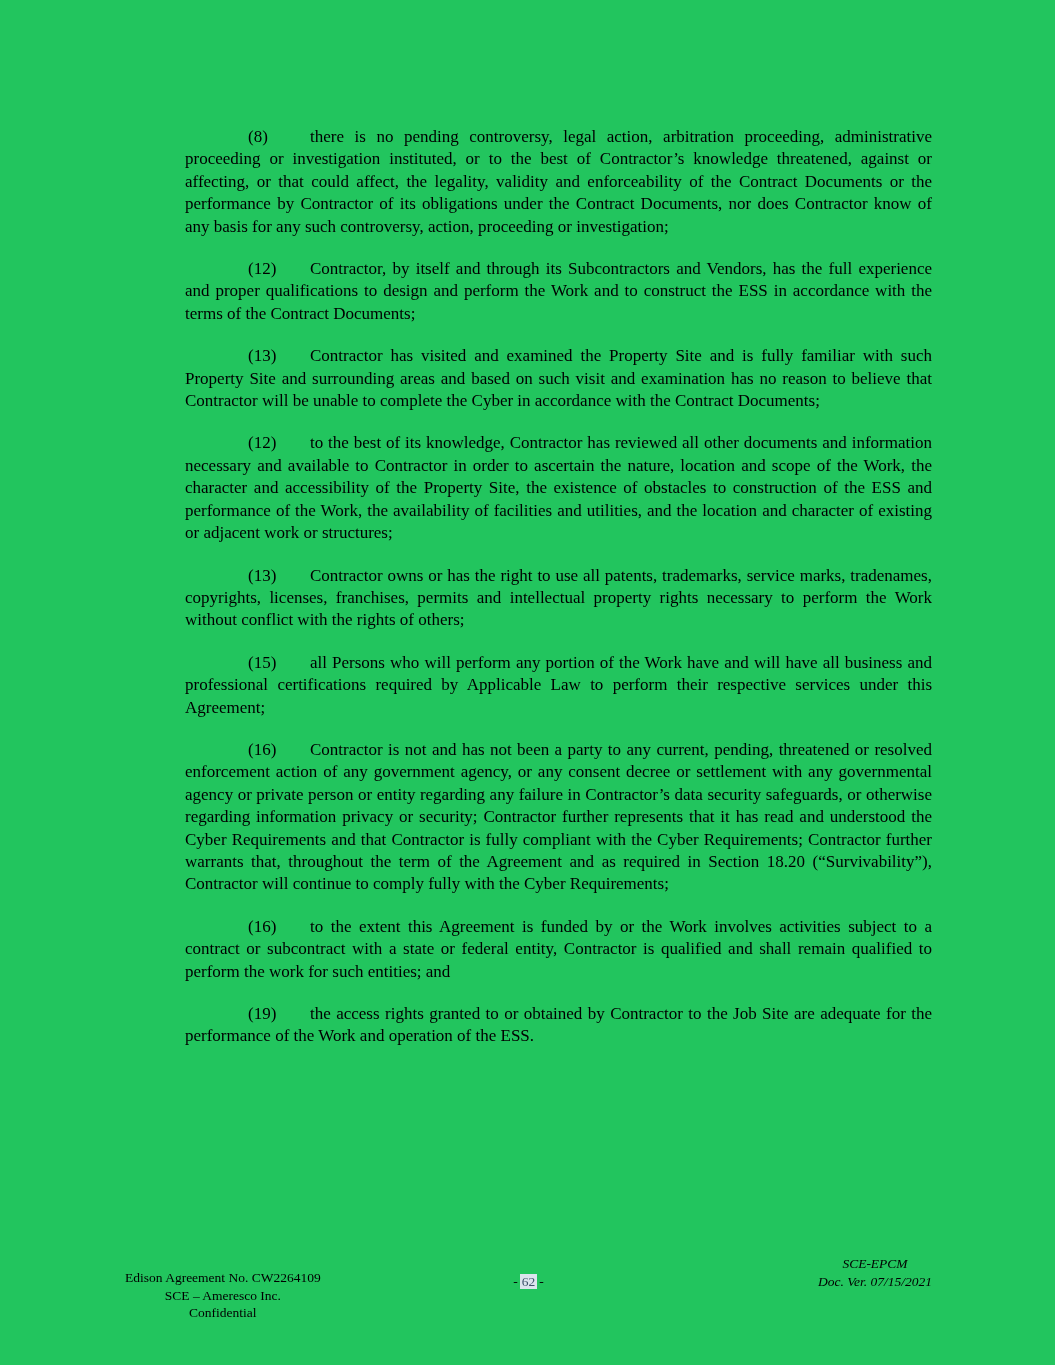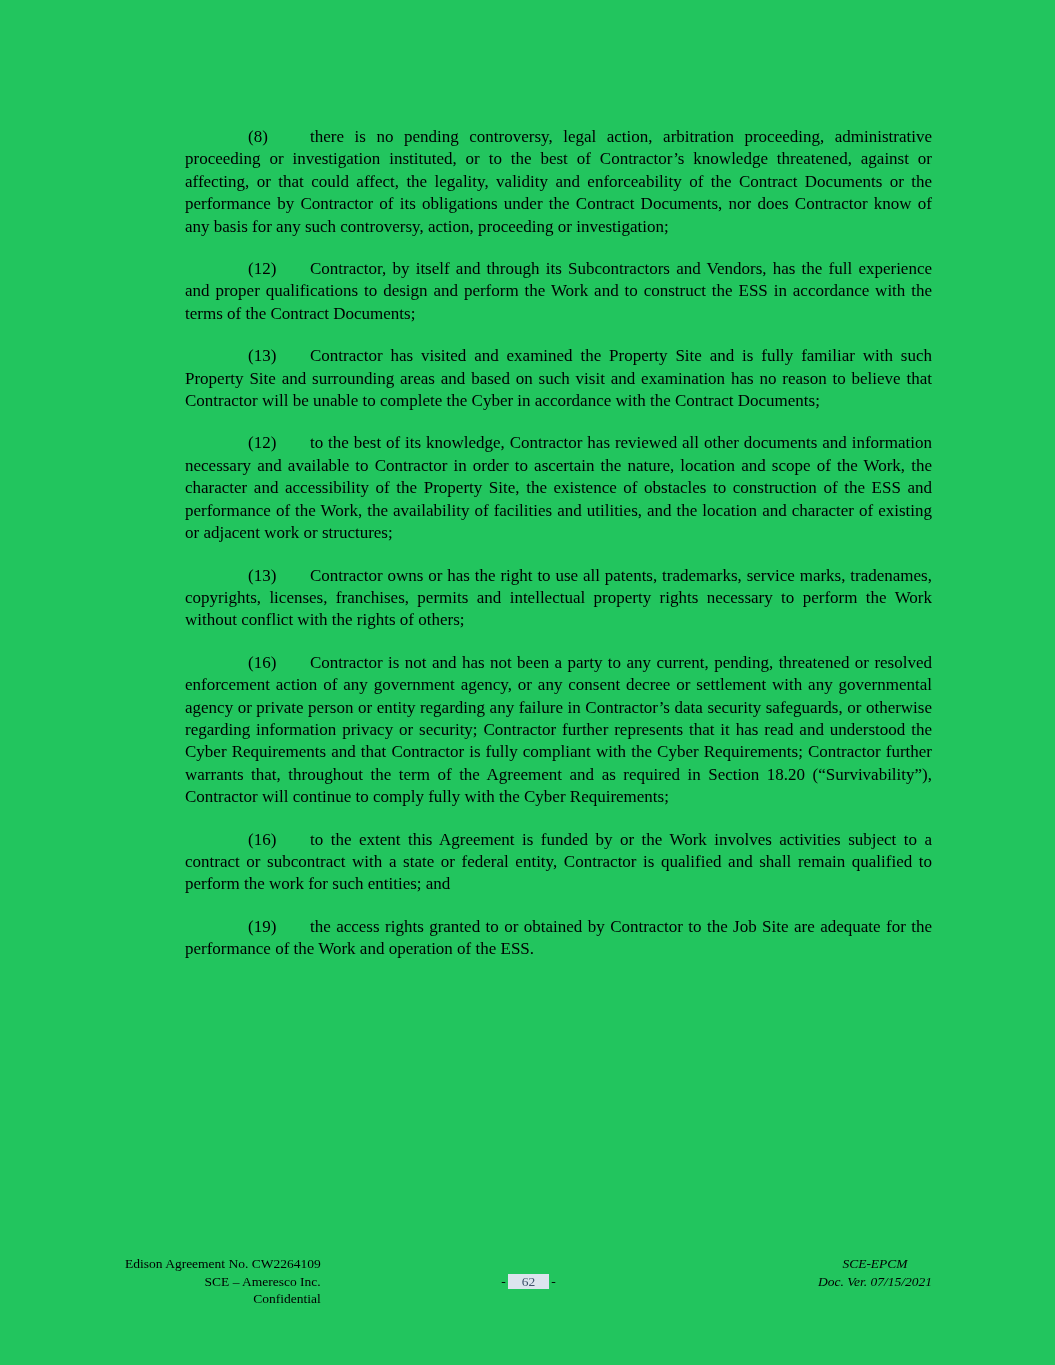--- a/index.html
+++ b/index.html
@@ -48,57 +48,58 @@
     position: absolute;
     left: 125px;
     top: 1255px;
     width: 807px;
     font-size: 13.5px;
     line-height: 17.6px;
   }
   .footer-left {
     position: absolute;
     left: 0;
-    top: 0;
-    text-align: right;
+    top: 14px;
+    text-align: center;
     white-space: nowrap;
   }
   .footer-center {
     position: absolute;
     left: 0;
     right: 0;
     top: 17.6px;
     text-align: center;
   }
   .footer-right {
     position: absolute;
     right: 0;
     top: 0;
     text-align: center;
     white-space: nowrap;
     font-style: italic;
   }
   .pn-value {
     background: #dce4ee;
     color: #3f536b;
-    padding: 0 14px;
+    padding: 0 2px;
     margin: 0 2px;
   }
 </style>
 </head>
 <body>
 
 <main class="page">
 
   <section class="content">
       <p class="para"><span class="indent-tab"></span><span class="pnum">(8)</span><span>there is no pending controversy, legal action, arbitration proceeding, administrative proceeding or investigation instituted, or to the best of Contractor’s knowledge threatened, against or affecting, or that could affect, the legality, validity and enforceability of the Contract Documents or the performance by Contractor of its obligations under the Contract Documents, nor does Contractor know of any basis for any such controversy, action, proceeding or investigation;</span></p>
       <p class="para"><span class="indent-tab"></span><span class="pnum">(12)</span><span>Contractor, by itself and through its Subcontractors and Vendors, has the </span><span class="seg-italic">full</span><span> experience and proper qualifications to design and perform the Work and to construct the ESS in accordance with the terms of the Contract Documents;</span></p>
       <p class="para"><span class="indent-tab"></span><span class="pnum">(13)</span><span>Contractor has visited and examined the Property Site and is fully familiar with such Property Site and surrounding areas and based on such visit and examination has no reason to believe that Contractor will be unable to complete the Cyber in accordance with the Contract Documents;</span></p>
       <p class="para"><span class="indent-tab"></span><span class="pnum">(12)</span><span>to the best of its knowledge, Contractor has reviewed all other documents and information necessary and available to Contractor in order to ascertain the nature, location and scope of the Work, the character and accessibility of the Property Site, the existence of obstacles to construction of the ESS and performance of the Work, the availability of facilities and utilities, and the location and character of existing or adjacent work or structures;</span></p>
       <p class="para"><span class="indent-tab"></span><span class="pnum">(13)</span><span>Contractor owns or has the right to use all patents, trademarks, service marks, tradenames, copyrights, licenses, franchises, permits and intellectual property rights necessary to perform the Work without conflict with the rights of others;</span></p>
+      <p class="para"><span class="indent-tab"></span><span class="pnum">(15)</span><span>all Persons who will perform any portion of the Work have and will have all business and professional certifications required by Applicable Law to perform their respective services under this Agreement;</span></p>
       <p class="para"><span class="indent-tab"></span><span class="pnum">(16)</span><span>Contractor is not and has not been a party to any current, pending, threatened or resolved enforcement action of any government agency, or any consent decree or settlement with any governmental agency or private person or entity regarding any failure in Contractor’s data security safeguards, or otherwise regarding information privacy or security; Contractor further represents that it has read and understood the Cyber Requirements and that Contractor is fully compliant with the Cyber Requirements; Contractor further warrants that, throughout the term of the Agreement and as required in Section 18.20 (“Survivability”), Contractor will continue to comply fully with the Cyber Requirements;</span></p>
       <p class="para"><span class="indent-tab"></span><span class="pnum">(16)</span><span>to the extent this Agreement is funded by or the Work involves activities subject to a contract or subcontract with a state or federal entity, Contractor is qualified and shall remain qualified to perform the work for such entities; and</span></p>
       <p class="para"><span class="indent-tab"></span><span class="pnum">(19)</span><span>the access rights granted to or obtained by Contractor to the Job Site are adequate for the performance of the Work and operation of the ESS.</span></p>
     </section>
 
   <footer class="footer">
     <div class="footer-left">
       <div>Edison Agreement No. CW2264109</div>
       <div>SCE – Ameresco Inc.</div>
       <div>Confidential</div>

